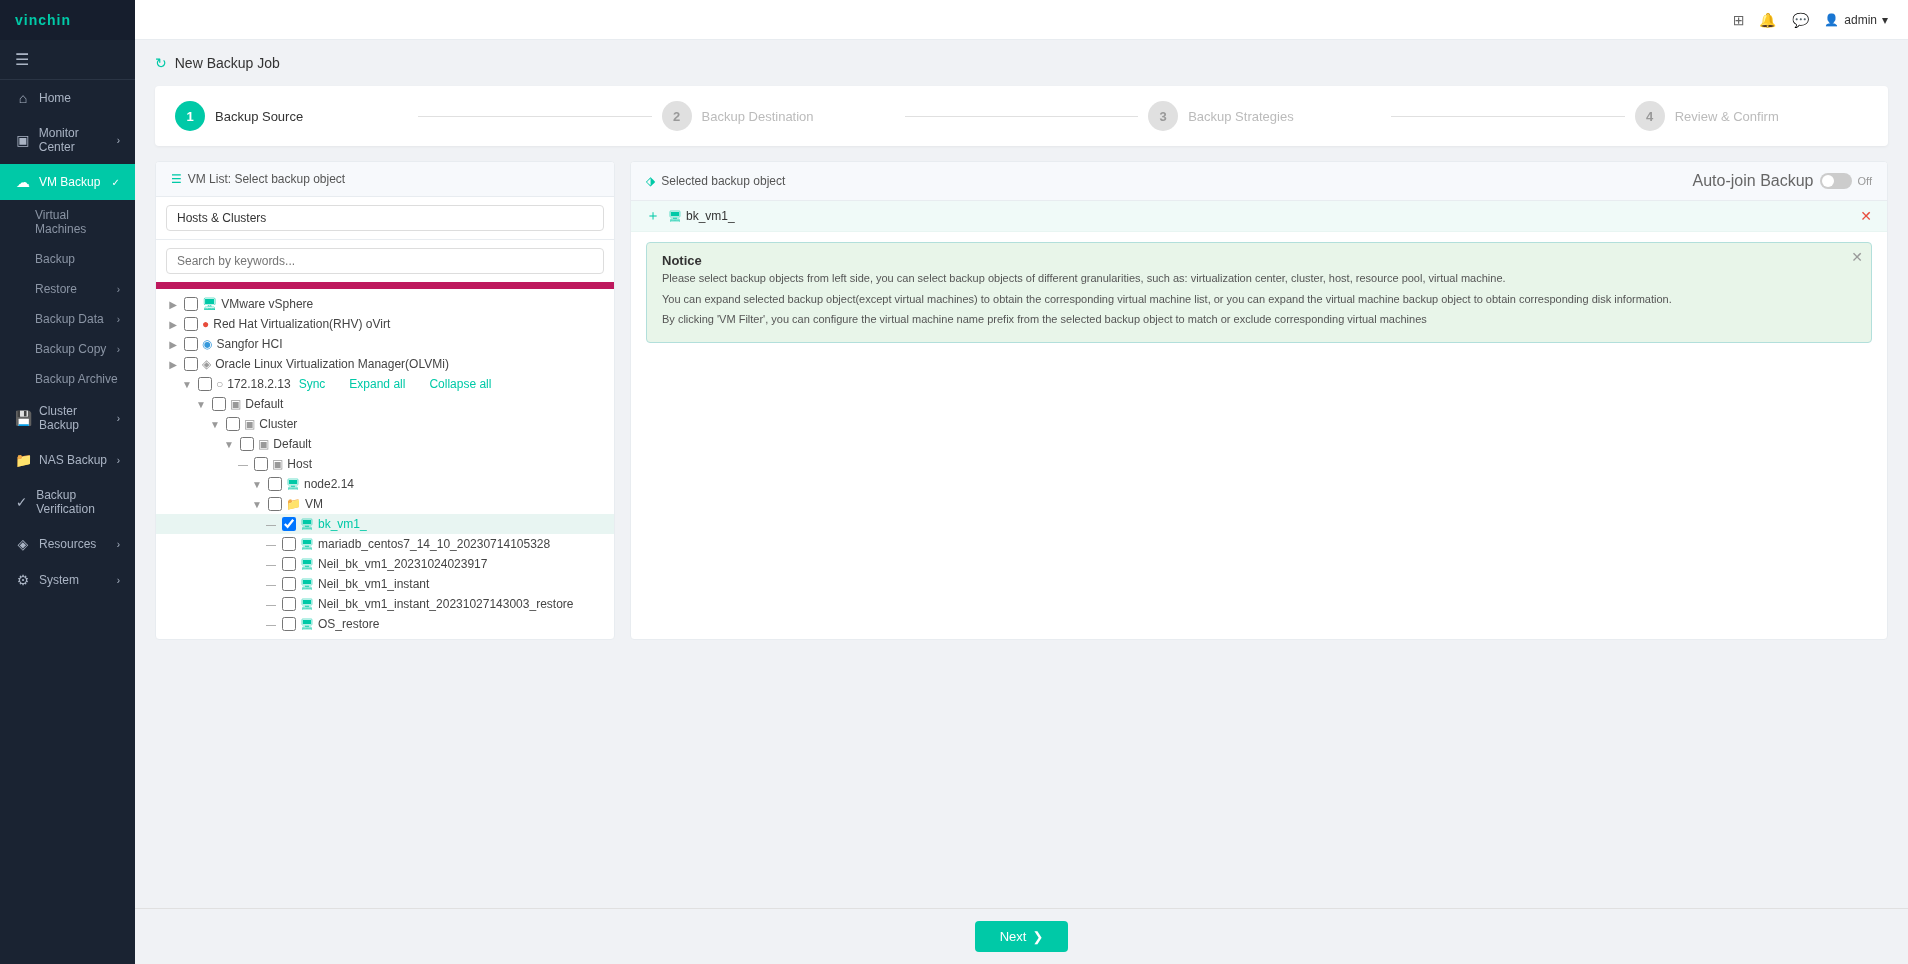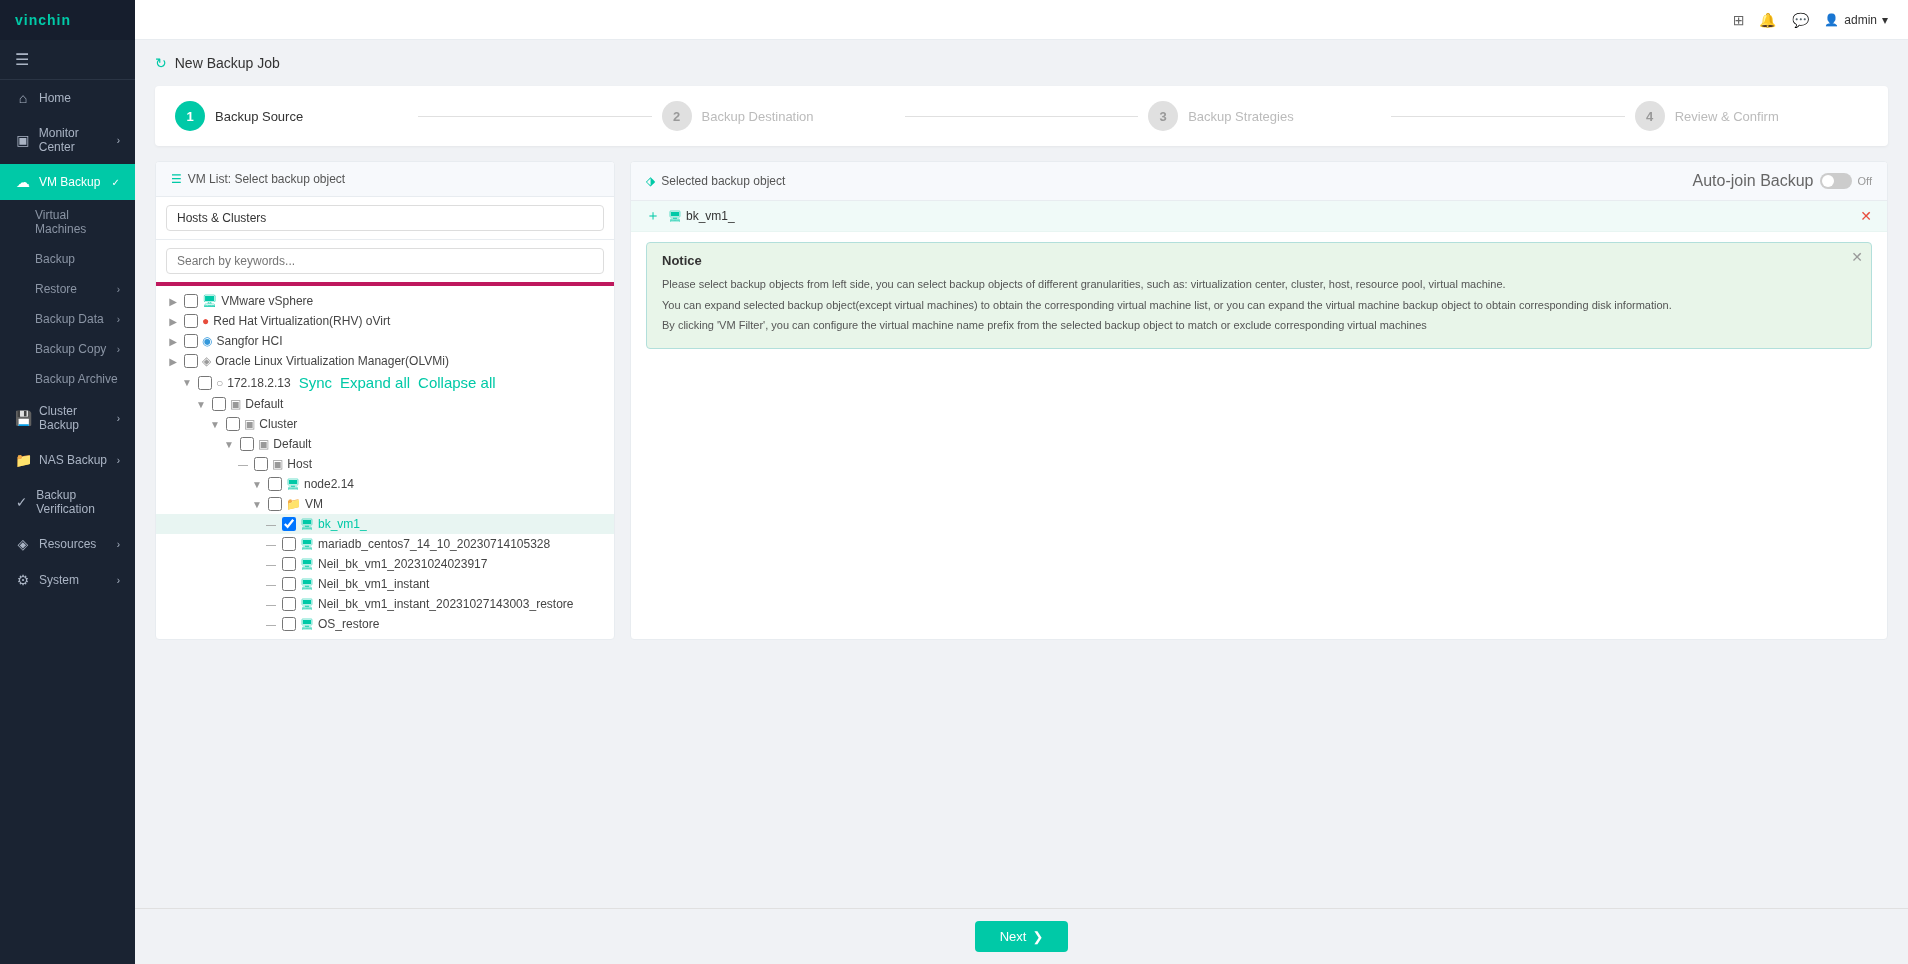--- a/index.html
+++ b/index.html
@@ -203,21 +203,21 @@
       padding: 5px 10px;
       font-size: 12px;
       background: #fff;
       color: #333;
       appearance: none;
       cursor: pointer;
     }
 
     .search-row {
       padding: 8px 10px;
-      border-bottom: 4px solid #be185d;
+      border-bottom: 7px solid #be185d;
     }
     .search-input {
       width: 100%;
       border: 1px solid #ddd;
       border-radius: 4px;
       padding: 5px 10px;
       font-size: 12px;
       color: #999;
       outline: none;
     }
@@ -238,23 +238,23 @@
       color: #444;
     }
     .tree-toggle { width: 14px; text-align: center; font-size: 10px; color: #999; cursor: pointer; flex-shrink: 0; }
     .tree-checkbox { width: 14px; height: 14px; margin: 0 4px; flex-shrink: 0; cursor: pointer; }
     .tree-icon { margin-right: 4px; font-size: 12px; flex-shrink: 0; }
     .tree-label { font-size: 12px; }
     .tree-label.selected { color: #00c9a7; }
 
     .sync-links {
       display: flex;
-      gap: 8px;
+      gap: 24px;
       margin-left: 8px;
-      font-size: 15px;
+      font-size: 12px;
     }
     .sync-link { color: #00c9a7; cursor: pointer; }
 
     
     .right-panel {
       flex: 1;
       background: #fff;
       border-radius: 4px;
       border: 1px solid #e8ecf0;
       display: flex;
@@ -323,21 +323,21 @@
       border: 1px solid #b2dfdb;
       border-radius: 4px;
       background: #e8f5e9;
       padding: 10px 15px;
       position: relative;
     }
     .notice-title {
       font-size: 13px;
       color: #333;
       font-weight: 600;
-      margin-bottom: 8px;
+      margin-bottom: 2px;
     }
     .notice-list { list-style: none; }
     .notice-list li {
       font-size: 11px;
       color: #555;
       margin-bottom: 4px;
       line-height: 1.5;
     }
     .notice-close {
       position: absolute;

